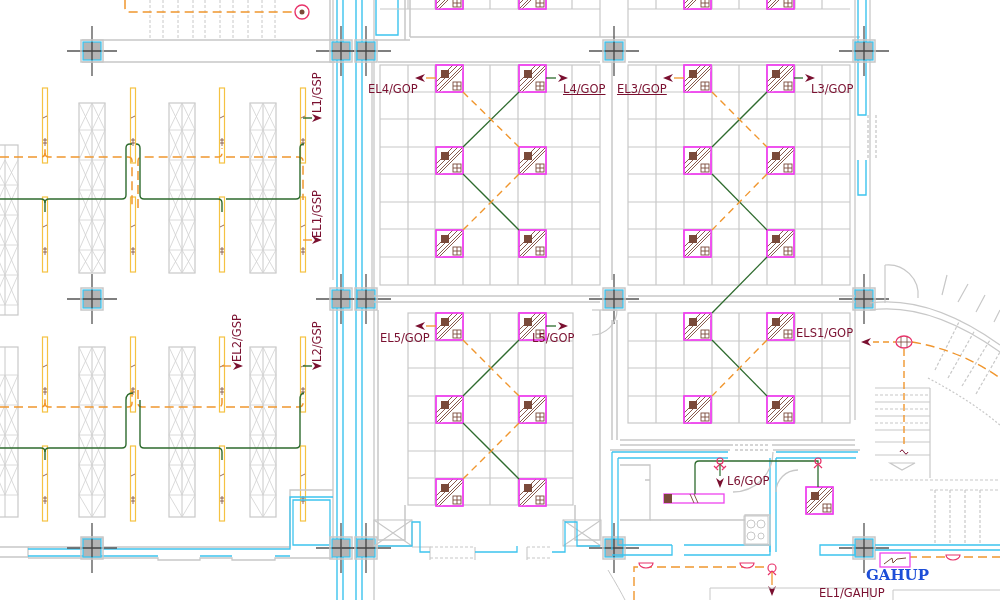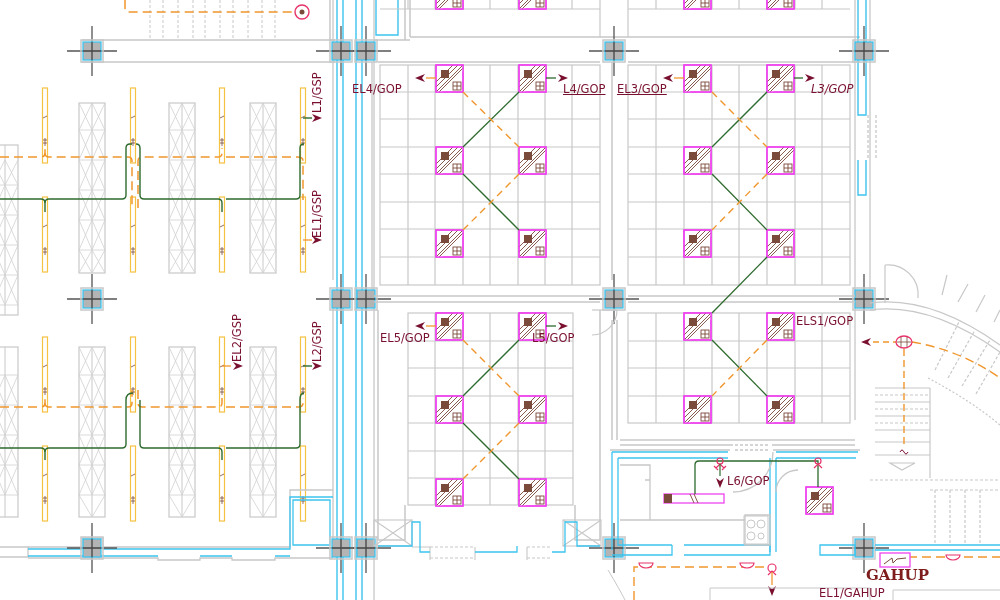--- a/index.html
+++ b/index.html
@@ -1,20 +1,20 @@
 <!DOCTYPE html>
 <html><head>
 <meta charset="utf-8">
 <style>
   html, body { margin:0; padding:0; background:#ffffff; }
   body { width:1000px; height:600px; overflow:hidden; position:relative; font-family:"DejaVu Sans", sans-serif; }
   #plan { position:absolute; left:0; top:0; width:1000px; height:600px; }
   .lbl { position:absolute; font-family:"DejaVu Sans", sans-serif; font-size:11.5px; color:#7a1030; white-space:nowrap; line-height:1; }
   .lbl.v { transform-origin:left top; transform:rotate(-90deg); }
-  .lbl.big { font-family:"DejaVu Serif", serif; font-weight:bold; font-size:15px; color:#7f1d1d; }
+  .lbl.big { font-family:"DejaVu Serif", serif; font-weight:bold; font-size:15px; color:#1d4ed8; }
 </style>
 </head>
 <body>
 
 <svg id="plan" viewBox="0 0 1000 600" xmlns="http://www.w3.org/2000/svg">
   <defs>
     <pattern id="hatch" width="5" height="5" patternUnits="userSpaceOnUse" patternTransform="rotate(-45)">
       <line x1="0" y1="0" x2="0" y2="5" stroke="#7a4a3a" stroke-width="1.1"></line>
     </pattern>
     <g id="fixture">
@@ -383,22 +383,22 @@
   </g>
   <path d="M900,452 Q902,448 904,452 Q906,456 908,452" stroke="#7a1030" stroke-width="1" fill="none"></path>
   <use href="#arrowL" x="861" y="342"></use>
 </svg>
 
 <span class="lbl v" style="left:312px; top:113px;">L1/GSP</span>
 <span class="lbl v" style="left:312px; top:238px;">EL1/GSP</span>
 <span class="lbl v" style="left:232px; top:362px;">EL2/GSP</span>
 <span class="lbl v" style="left:312px; top:362px;">L2/GSP</span>
 
-<span class="lbl" style="left:352px; top:84px;">EL4/GOP</span>
+<span class="lbl" style="left:368px; top:84px;">EL4/GOP</span>
 <span class="lbl" style="left:563px; top:84px;text-decoration:underline;">L4/GOP</span>
 <span class="lbl" style="left:617px; top:84px;text-decoration:underline;">EL3/GOP</span>
-<span class="lbl" style="left:811px; top:84px;font-style:italic;">L3/GOP</span>
+<span class="lbl" style="left:811px; top:84px;">L3/GOP</span>
 <span class="lbl" style="left:380px; top:333px;">EL5/GOP</span>
 <span class="lbl" style="left:532px; top:333px;">L5/GOP</span>
-<span class="lbl" style="left:796px; top:316px;">ELS1/GOP</span>
+<span class="lbl" style="left:796px; top:328px;">ELS1/GOP</span>
 <span class="lbl" style="left:727px; top:476px;">L6/GOP</span>
 <span class="lbl" style="left:819px; top:588px;">EL1/GAHUP</span>
 <span class="lbl big" style="left:866px; top:568px;">GAHUP</span>
 
 </body></html>

